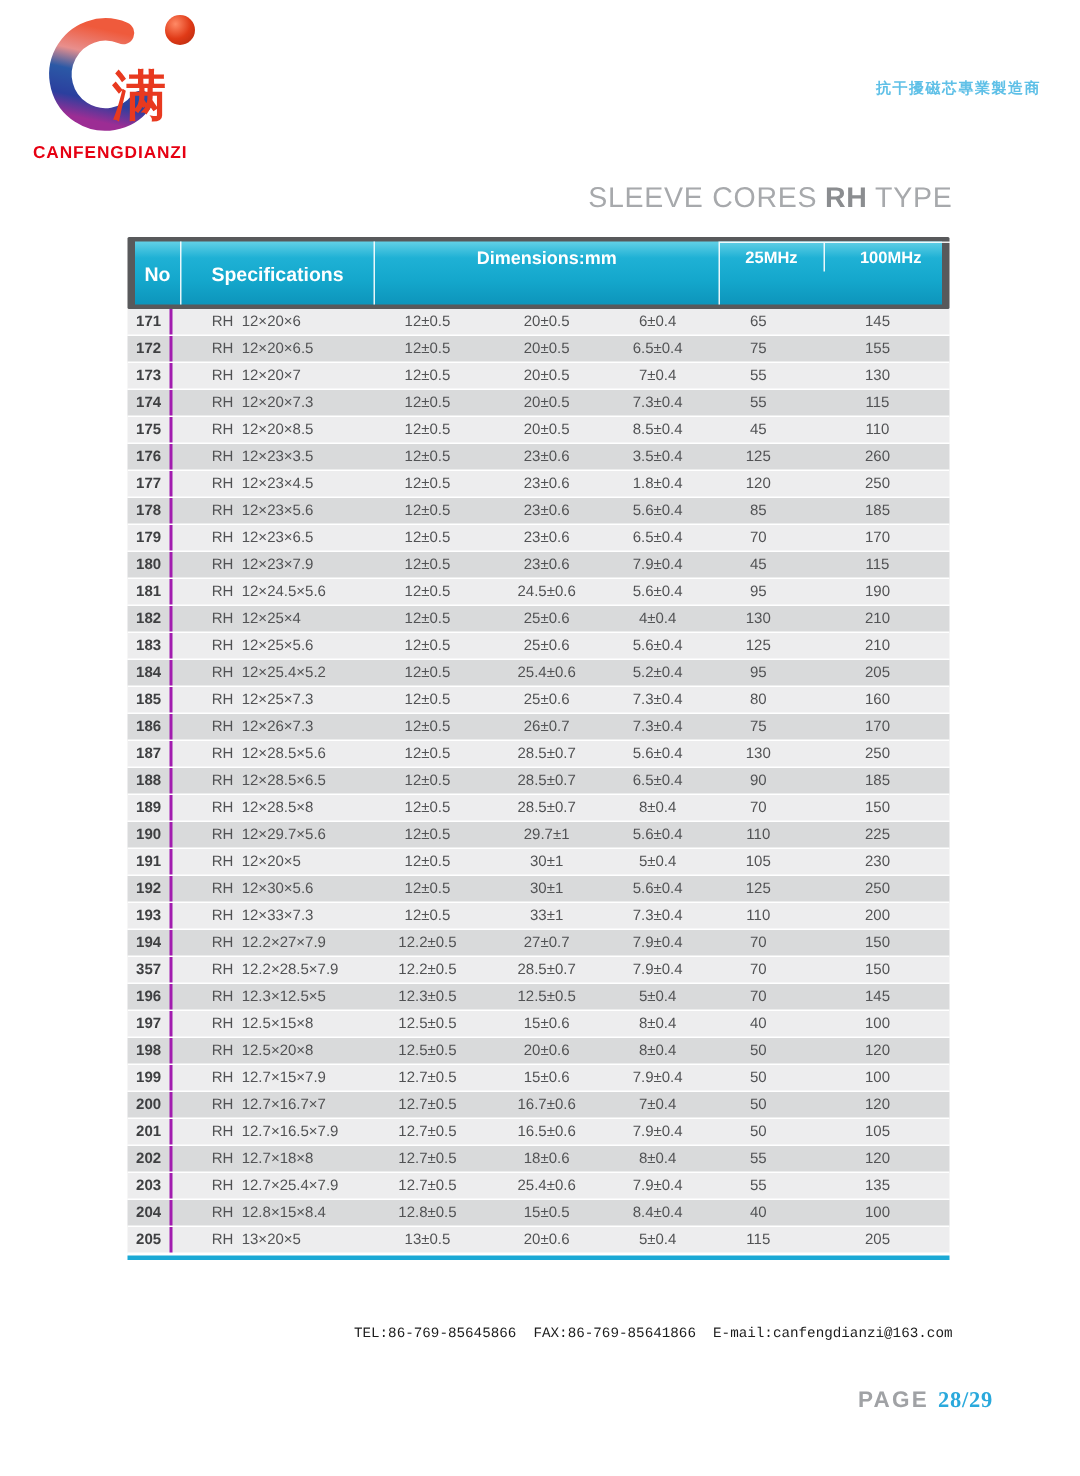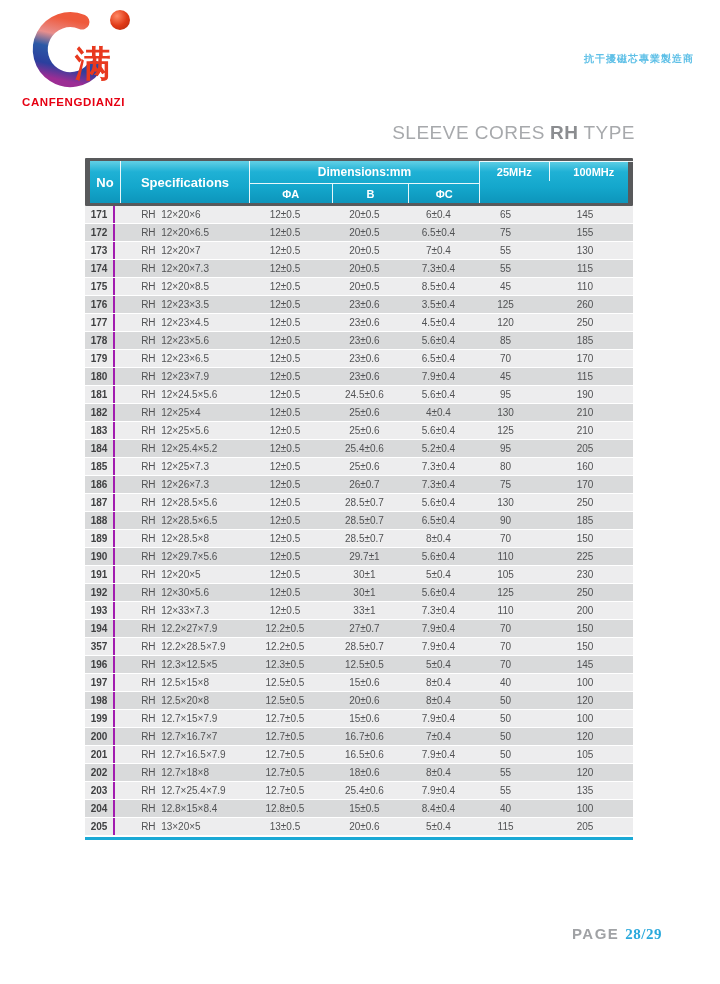--- a/index.html
+++ b/index.html
@@ -105,25 +105,20 @@
     <span>SLEEVE CORES</span><span class="t-bold">RH</span><span>TYPE</span>
   </div>
 
   <div class="spec-table">
     <div class="thead-frame">
       <div class="thead">
         <div class="hcell full w-no">No</div>
         <div class="hcell full w-spec sep-l">Specifications</div>
         <div class="hgroup w-dims sep-l">
           <div class="gtitle">Dimensions:mm</div>
-          <div class="subrow">
-            <div class="sub s-a">ΦA</div>
-            <div class="sub s-b sep-l">B</div>
-            <div class="sub s-c sep-l">ΦC</div>
-          </div>
         </div>
         <div class="hgroup w-imp sep-l">
           <div class="subrow">
             <div class="sub s-25">25MHz</div>
             <div class="sub s-100 sep-l">100MHz</div>
           </div>
         </div>
       </div>
     </div>
 
@@ -180,21 +175,21 @@
           <div class="cell c-b">23±0.6</div>
           <div class="cell c-c">3.5±0.4</div>
           <div class="cell c-25">125</div>
           <div class="cell c-100">260</div>
         </div>
         <div class="trow light">
           <div class="cell c-no">177</div>
           <div class="cell c-spec">RH  12×23×4.5</div>
           <div class="cell c-a">12±0.5</div>
           <div class="cell c-b">23±0.6</div>
-          <div class="cell c-c">4.5±0.4</div>
+          <div class="cell c-c">1.8±0.4</div>
           <div class="cell c-25">120</div>
           <div class="cell c-100">250</div>
         </div>
         <div class="trow dark">
           <div class="cell c-no">178</div>
           <div class="cell c-spec">RH  12×23×5.6</div>
           <div class="cell c-a">12±0.5</div>
           <div class="cell c-b">23±0.6</div>
           <div class="cell c-c">5.6±0.4</div>
           <div class="cell c-25">85</div>
@@ -440,18 +435,19 @@
           <div class="cell c-a">13±0.5</div>
           <div class="cell c-b">20±0.6</div>
           <div class="cell c-c">5±0.4</div>
           <div class="cell c-25">115</div>
           <div class="cell c-100">205</div>
         </div>
       </div>
     <div class="cyan-line"></div>
   </div>
 
+  <div class="contact">TEL:86-769-85645866  FAX:86-769-85641866  E-mail:canfengdianzi@163.com</div>
 
   <div class="pagenum">
     <span class="p-label">PAGE</span><span class="p-num">28/29</span>
   </div>
 
 </div>
 
 </body></html>

